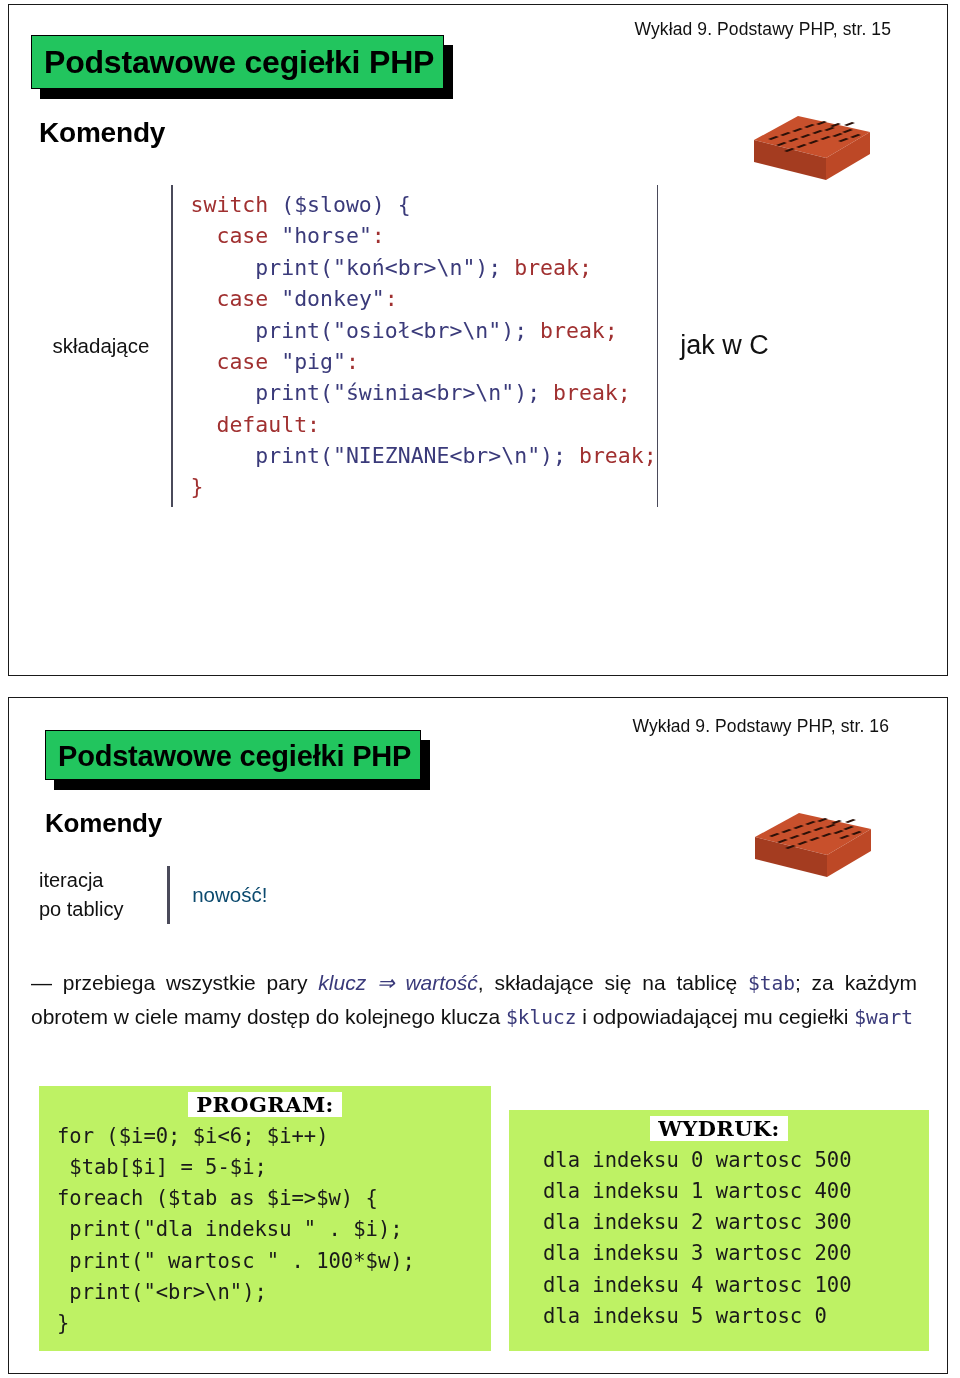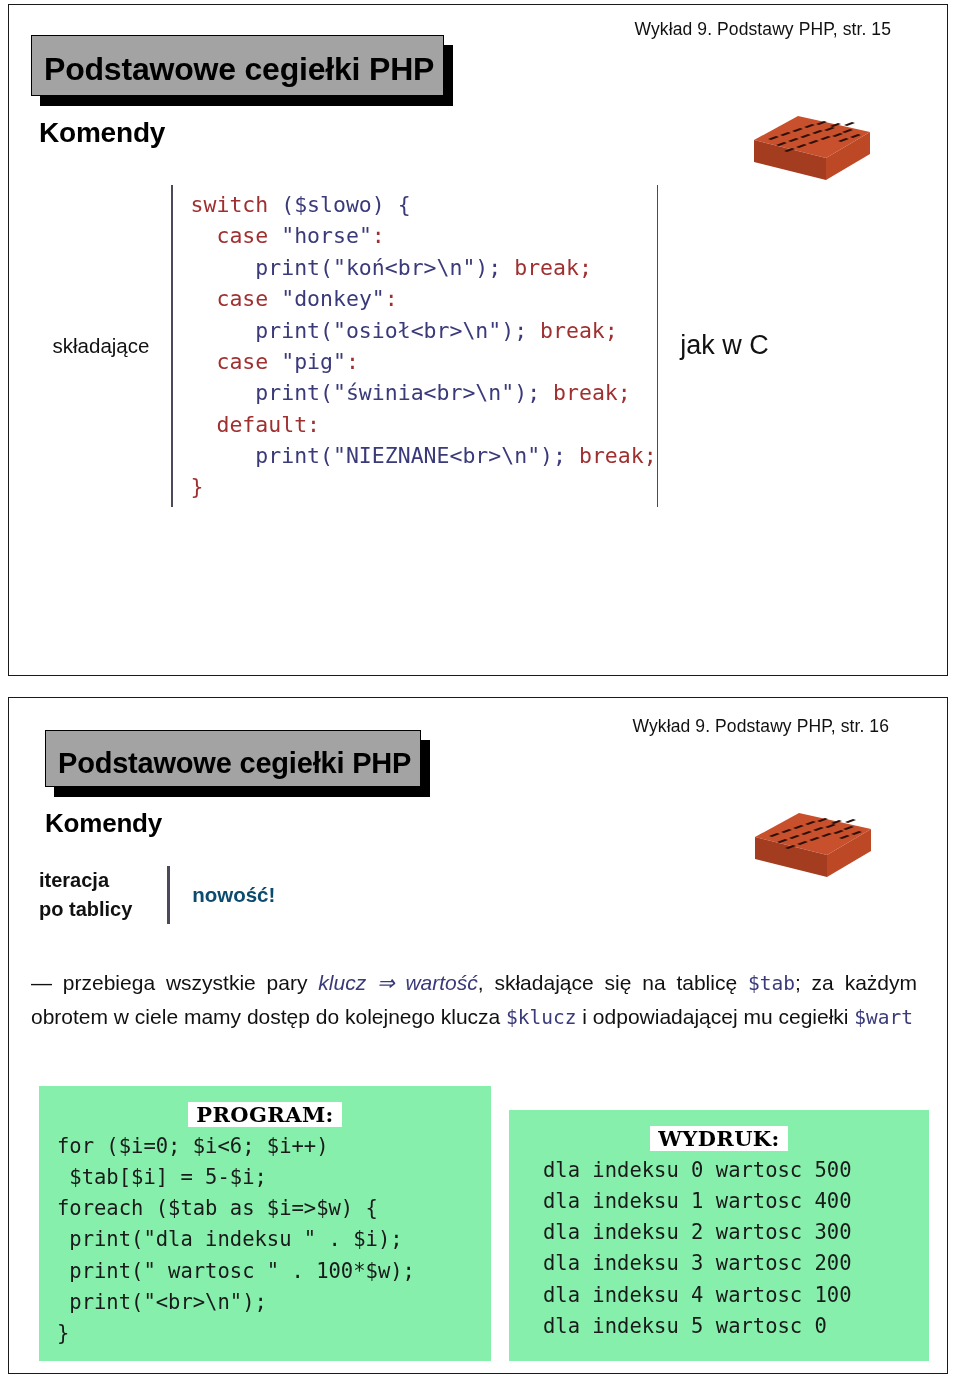--- a/index.html
+++ b/index.html
@@ -41,22 +41,22 @@
   #slide-2 .title-wrap{left:36px;top:32px;}
   .title-shadow{
     position:absolute;left:9px;top:10px;
     width:100%;height:100%;
     background:#000;
   }
   .title-box{
     position:relative;
     display:inline-block;
     border:1.6px solid #000;
-    background:#a3a3a3;
-    padding:16px 9px 7px 12px;
+    background:#22c55e;
+    padding:9px 9px 7px 12px;
   }
   .title-text{
     font-size:32px;
     font-weight:bold;
     line-height:1.12;
     letter-spacing:-0.2px;
     white-space:nowrap;
     color:#000;
   }
   #slide-2 .title-text{font-size:29px;}
@@ -104,21 +104,21 @@
   .kw{color:#a03030;}
   .nv{color:#3a3a7a;}
   .note{
     font-size:27px;
     color:#111;
     padding-left:22px;
     flex:none;
   }
 
   
-  #foreach-demo{left:30px;top:168px;width:880px;align-items:flex-end;font-weight:bold;}
+  #foreach-demo{left:30px;top:168px;width:880px;align-items:flex-end;}
   .demo-label-2{
     width:128px;
     font-size:20px;
     line-height:1.45;
     color:#111;
     flex:none;
     align-self:center;
   }
   .code-block-2{
     font-family:"DejaVu Sans Mono","Liberation Mono",monospace;
@@ -146,23 +146,23 @@
     line-height:1.58;
     text-align:justify;
     color:#111;
   }
   .para .mono{font-family:"DejaVu Sans Mono","Liberation Mono",monospace;color:#3a3a7a;font-size:19.5px;}
   .para .ital{font-style:italic;color:#3a3a7a;}
 
   
   .boxes{position:absolute;left:30px;top:388px;width:890px;display:flex;gap:18px;}
   .gbox{
-    background:#86efac;
+    background:#bef264;
     box-sizing:border-box;
-    padding:16px 0 12px 0;
+    padding:6px 0 12px 0;
   }
   #program-box{width:452px;}
   #wydruk-box{width:420px;margin-top:24px;}
   .box-caption{
     text-align:center;
     font-family:"DejaVu Serif","Liberation Serif",serif;
     font-weight:bold;
     font-size:21px;
     letter-spacing:0.4px;
     margin:0 auto 4px auto;

